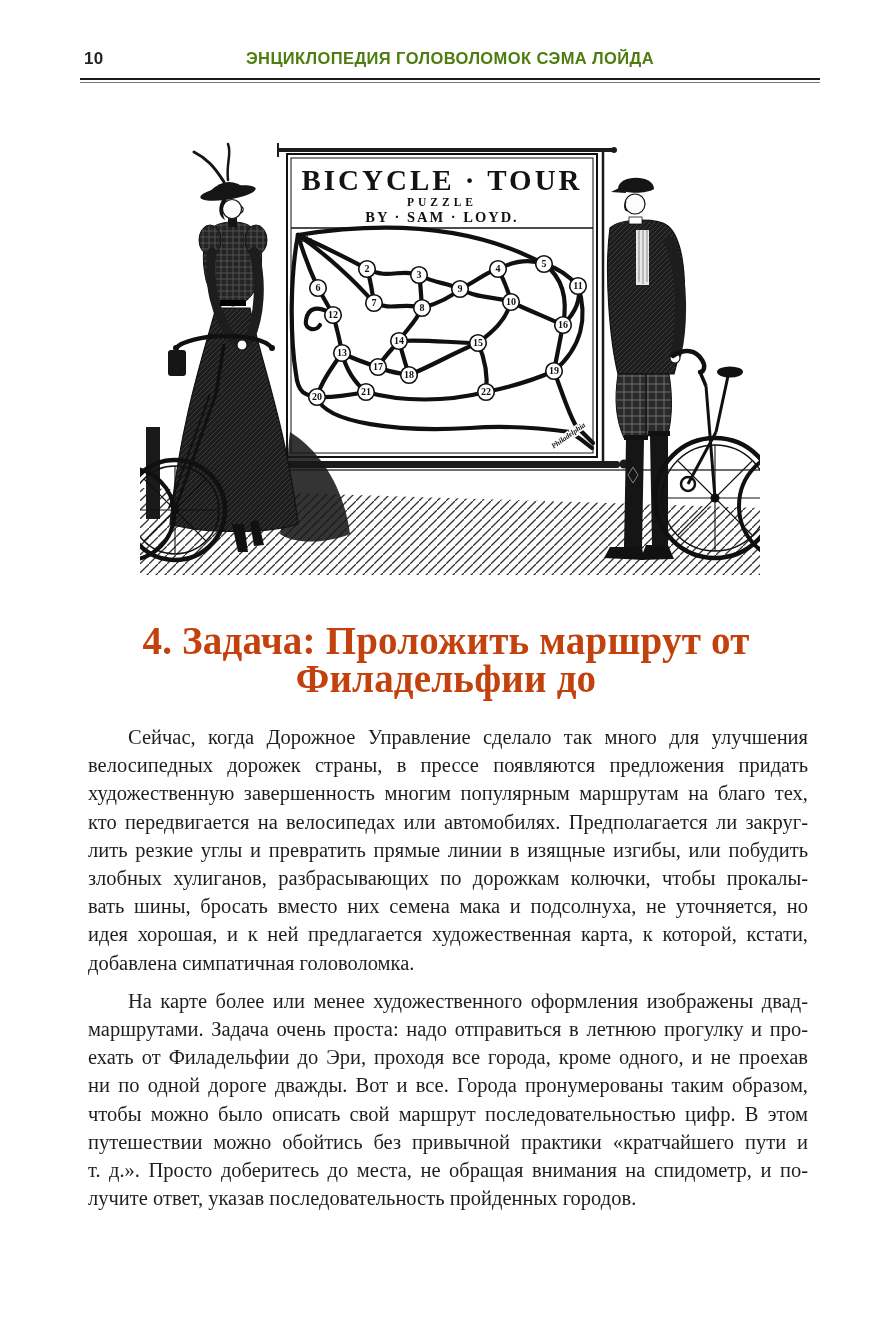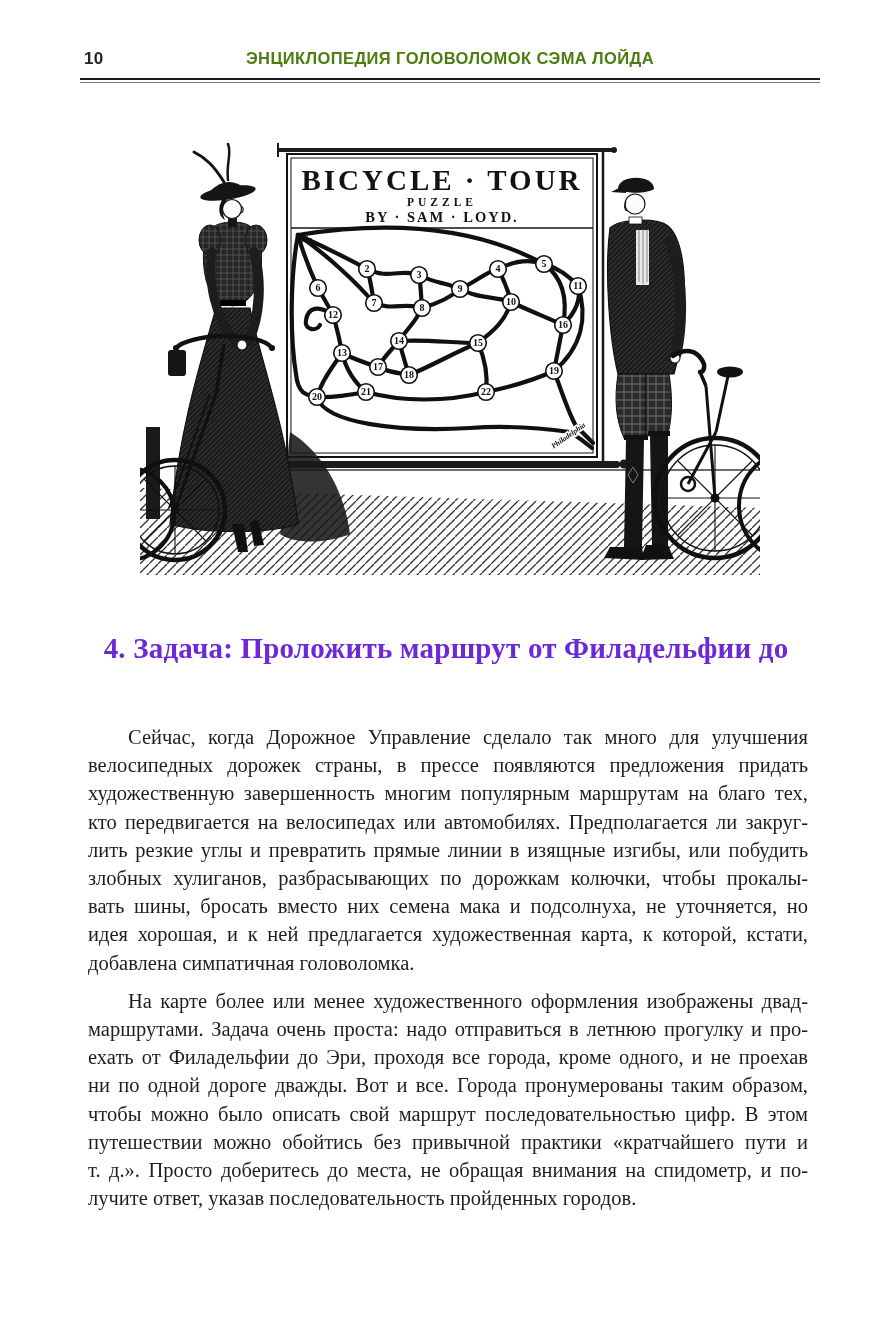--- a/index.html
+++ b/index.html
@@ -15,22 +15,22 @@
         border-top:2.4px solid #1a1a1a;border-bottom:1px solid #777;}
   
   .illustration{position:absolute;top:132px;left:140px;width:620px;height:445px;margin:0;}
   .illustration svg{display:block;width:620px;height:445px;}
   .road{fill:none;stroke:#101010;stroke-width:4.2;stroke-linecap:round;stroke-linejoin:round;}
   .city{fill:#ffffff;stroke:#111;stroke-width:1.6;}
   .citynum{font:bold 10px "Liberation Serif",serif;text-anchor:middle;fill:#111;}
   .signtext{font-family:"Liberation Serif",serif;font-weight:bold;fill:#131313;text-anchor:middle;}
   .maplabel{font-family:"Liberation Serif",serif;font-weight:bold;font-style:italic;fill:#111;}
   
-  .heading{position:absolute;top:614px;left:64px;right:64px;margin:15px;text-align:center;
-           font-size:29px;line-height:38px;font-weight:700;color:#6d28d9;letter-spacing:.2px;}
+  .heading{position:absolute;top:614px;left:64px;right:64px;margin:8px;text-align:center;
+           font-size:39px;line-height:38px;font-weight:700;color:#c2410c;letter-spacing:.2px;}
   .heading .hl{display:block;}
   
   .bodytext{position:absolute;top:713px;left:78px;width:740px;font-size:20.5px;color:#1e1e1e;}
   .para{margin:10px;}
   .line{line-height:28.2px;text-align:justify;text-align-last:justify;white-space:nowrap0;}
   .line.first{text-indent:40px;}
   .line.last{text-align-last:left;}
 </style>
 </head>
 <body>

